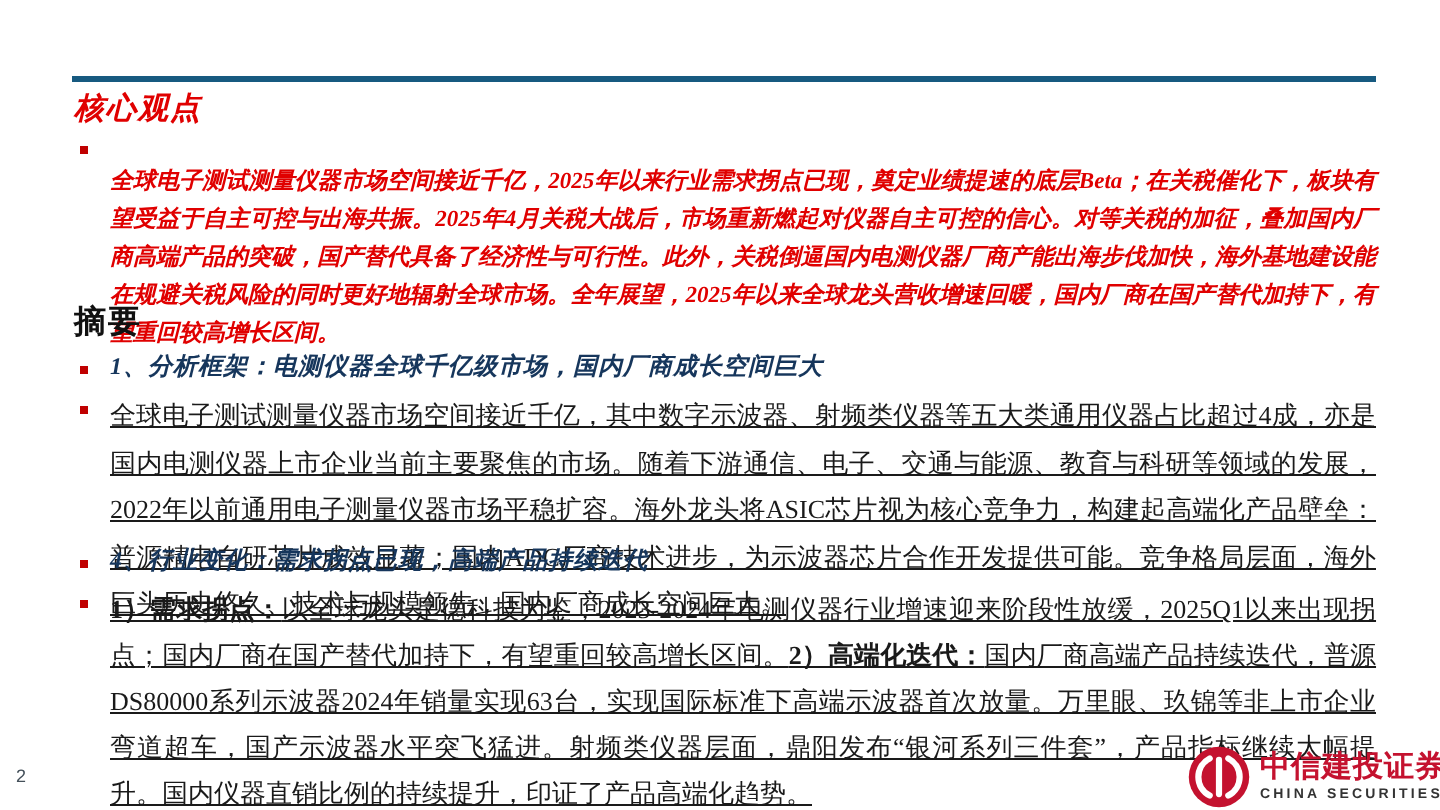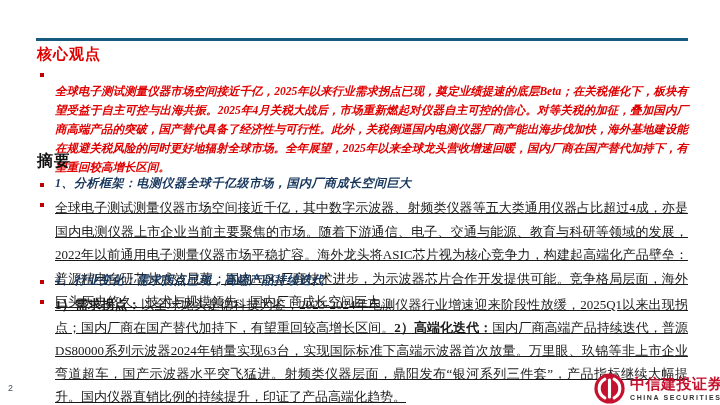--- a/index.html
+++ b/index.html
@@ -23,20 +23,21 @@
     height: 3px;
     background: #175a80;
   }
 
   .core-title {
     position: absolute;
     left: 37px;
     top: 45px;
     font-size: 15px;
     font-weight: bold;
+    font-style: italic;
     color: #e00000;
     letter-spacing: 1px;
   }
 
   .bullet-row {
     position: absolute;
     display: flex;
     align-items: flex-start;
   }
 

